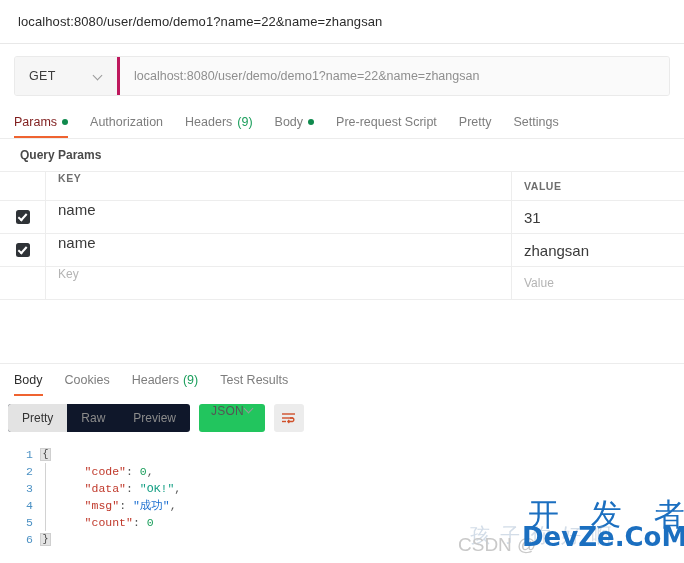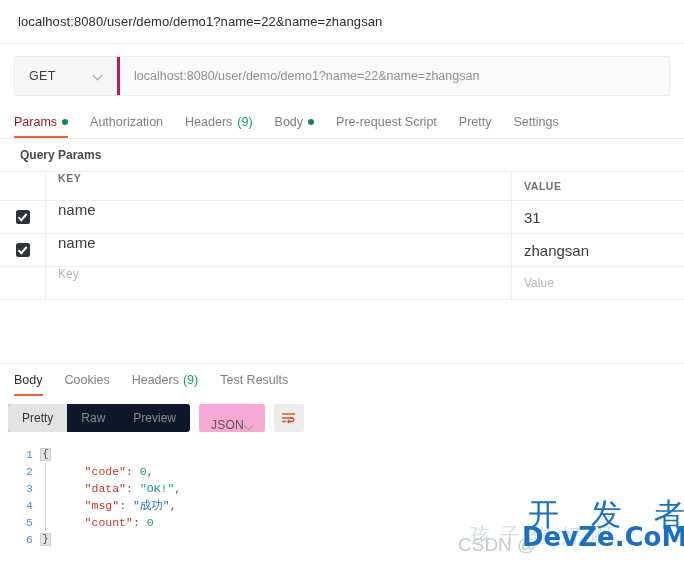--- a/index.html
+++ b/index.html
@@ -261,25 +261,25 @@
     font-size: 12px;
     color: #8b8b8b;
     cursor: pointer;
   }
   .seg-item.active {
     background: #e3e3e3;
     color: #333333;
   }
   .fmt-select {
     display: flex;
-    align-items: flex-end;
+    align-items: flex-start;
     gap: 0;
     height: 28px;
     padding: 0 10px 0 12px;
-    background: #f9a8d4;
+    background: #22c55e;
     border-radius: 3px;
     cursor: pointer;
   }
   .fmt-label {
     font-size: 12px;
     color: #555555;
     letter-spacing: 0.2px;
   }
   .wrap-btn {
     width: 30px;

